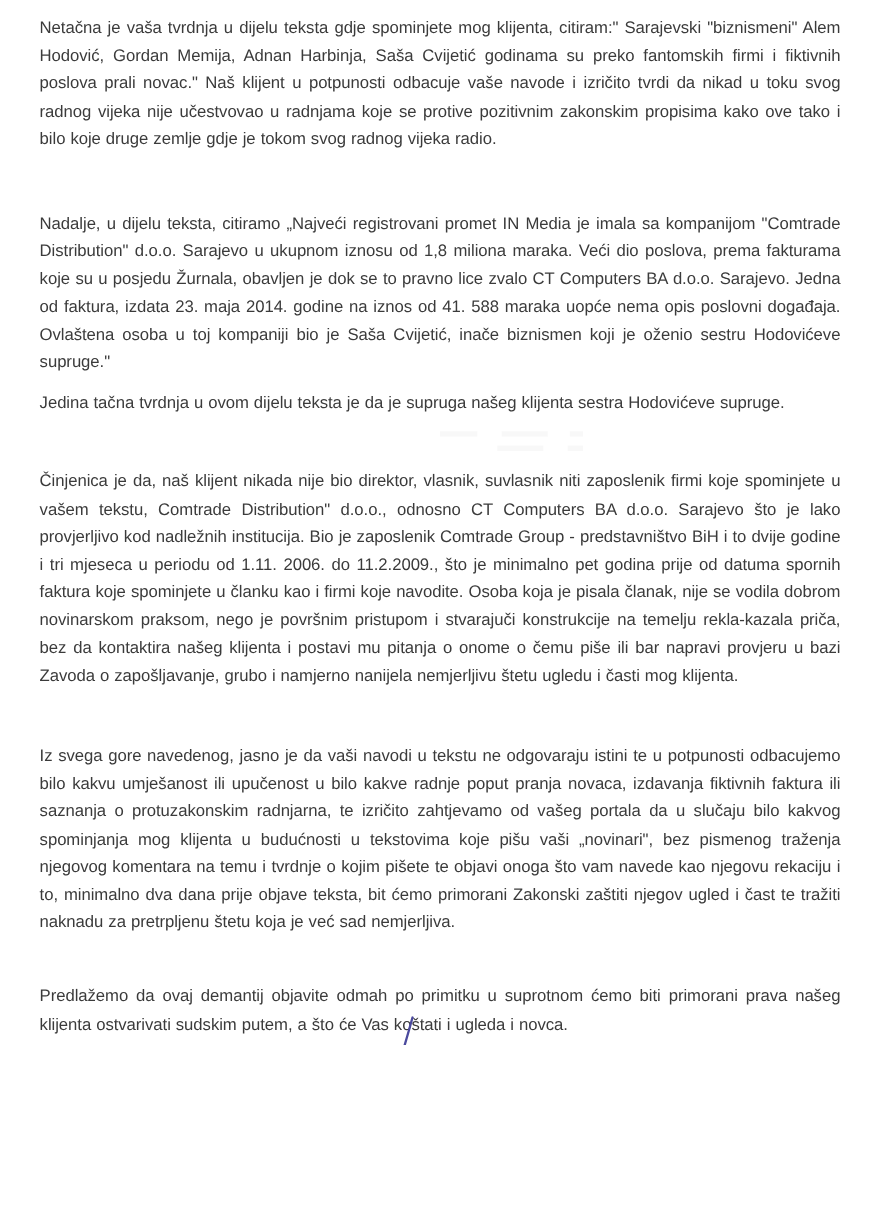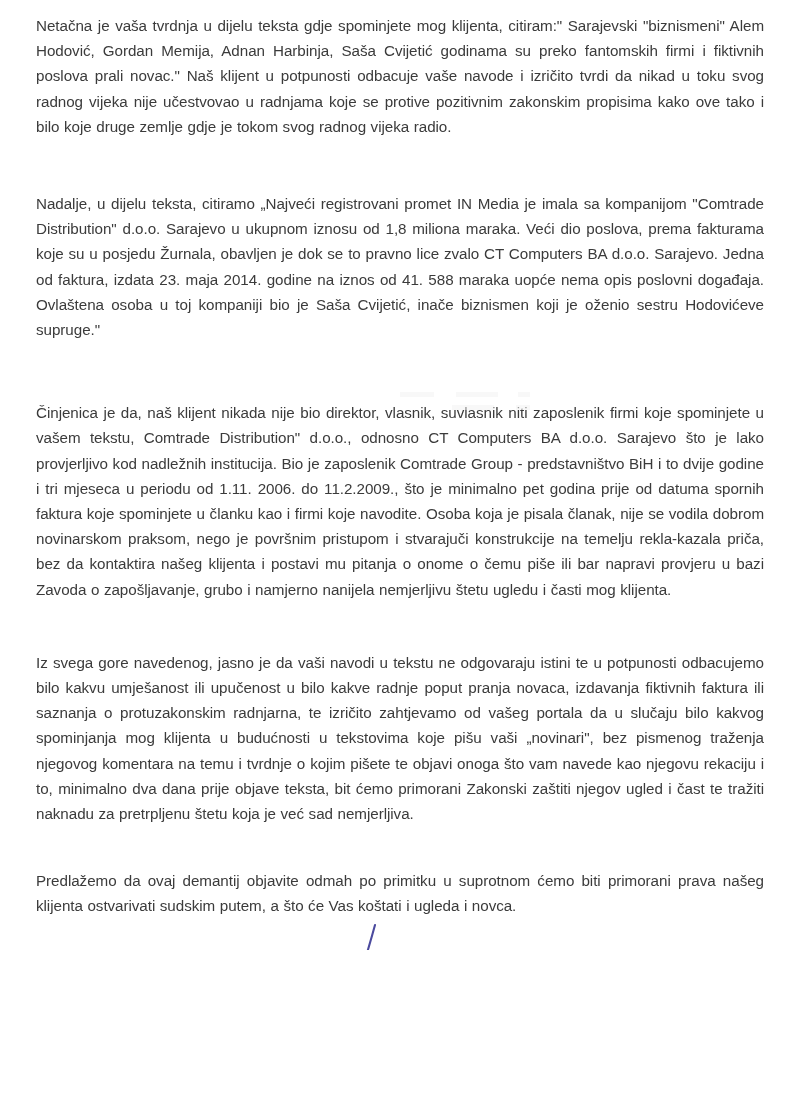--- a/index.html
+++ b/index.html
@@ -133,20 +133,21 @@
     <div class="pad-top"></div>
 
     <p class="para">Netačna je vaša tvrdnja u dijelu teksta gdje spominjete mog klijenta, citiram:" Sarajevski "biznismeni" Alem Hodović, Gordan Memija, Adnan Harbinja, Saša Cvijetić godinama su preko fantomskih firmi i fiktivnih poslova prali novac." Naš klijent u potpunosti odbacuje vaše navode i izričito tvrdi da nikad u toku svog radnog vijeka nije učestvovao u radnjama koje se protive pozitivnim zakonskim propisima kako ove tako i bilo koje druge zemlje gdje je tokom svog radnog vijeka radio.</p>
 
     <div class="sp-2"></div>
 
     <p class="para">Nadalje, u dijelu teksta, citiramo „Najveći registrovani promet IN Media je imala sa kompanijom "Comtrade Distribution" d.o.o. Sarajevo u ukupnom iznosu od 1,8 miliona maraka. Veći dio poslova, prema fakturama koje su u posjedu Žurnala, obavljen je dok se to pravno lice zvalo CT Computers BA d.o.o. Sarajevo. Jedna od faktura, izdata 23. maja 2014. godine na iznos od 41. 588 maraka uopće nema opis poslovni događaja. Ovlaštena osoba u toj kompaniji bio je Saša Cvijetić, inače biznismen koji je oženio sestru Hodovićeve supruge."</p>
 
     <div class="sp-3"></div>
 
+    <p class="para">Jedina tačna tvrdnja u ovom dijelu teksta je da je supruga našeg klijenta sestra Hodovićeve supruge.</p>
 
     <div class="sp-4"></div>
 
     <p class="para">Činjenica je da, naš klijent nikada nije bio direktor, vlasnik, suvlasnik niti zaposlenik firmi koje spominjete u vašem tekstu, Comtrade Distribution" d.o.o., odnosno CT Computers BA d.o.o. Sarajevo što je lako provjerljivo kod nadležnih institucija. Bio je zaposlenik Comtrade Group - predstavništvo BiH i to dvije godine i tri mjeseca u periodu od 1.11. 2006. do 11.2.2009., što je minimalno pet godina prije od datuma spornih faktura koje spominjete u članku kao i firmi koje navodite. Osoba koja je pisala članak, nije se vodila dobrom novinarskom praksom, nego je površnim pristupom i stvarajuči konstrukcije na temelju rekla-kazala priča, bez da kontaktira našeg klijenta i postavi mu pitanja o onome o čemu piše ili bar napravi provjeru u bazi Zavoda o zapošljavanje, grubo i namjerno nanijela nemjerljivu štetu ugledu i časti mog klijenta.</p>
 
     <div class="sp-5"></div>
 
     <p class="para">Iz svega gore navedenog, jasno je da vaši navodi u tekstu ne odgovaraju istini te u potpunosti odbacujemo bilo kakvu umješanost ili upučenost u bilo kakve radnje poput pranja novaca, izdavanja fiktivnih faktura ili saznanja o protuzakonskim radnjarna, te izričito zahtjevamo od vašeg portala da u slučaju bilo kakvog spominjanja mog klijenta u budućnosti u tekstovima koje pišu vaši „novinari", bez pismenog traženja njegovog komentara na temu i tvrdnje o kojim pišete te objavi onoga što vam navede kao njegovu rekaciju i to, minimalno dva dana prije objave teksta, bit ćemo primorani Zakonski zaštiti njegov ugled i čast te tražiti naknadu za pretrpljenu štetu koja je već sad nemjerljiva.</p>
 
     <div class="sp-6"></div>

